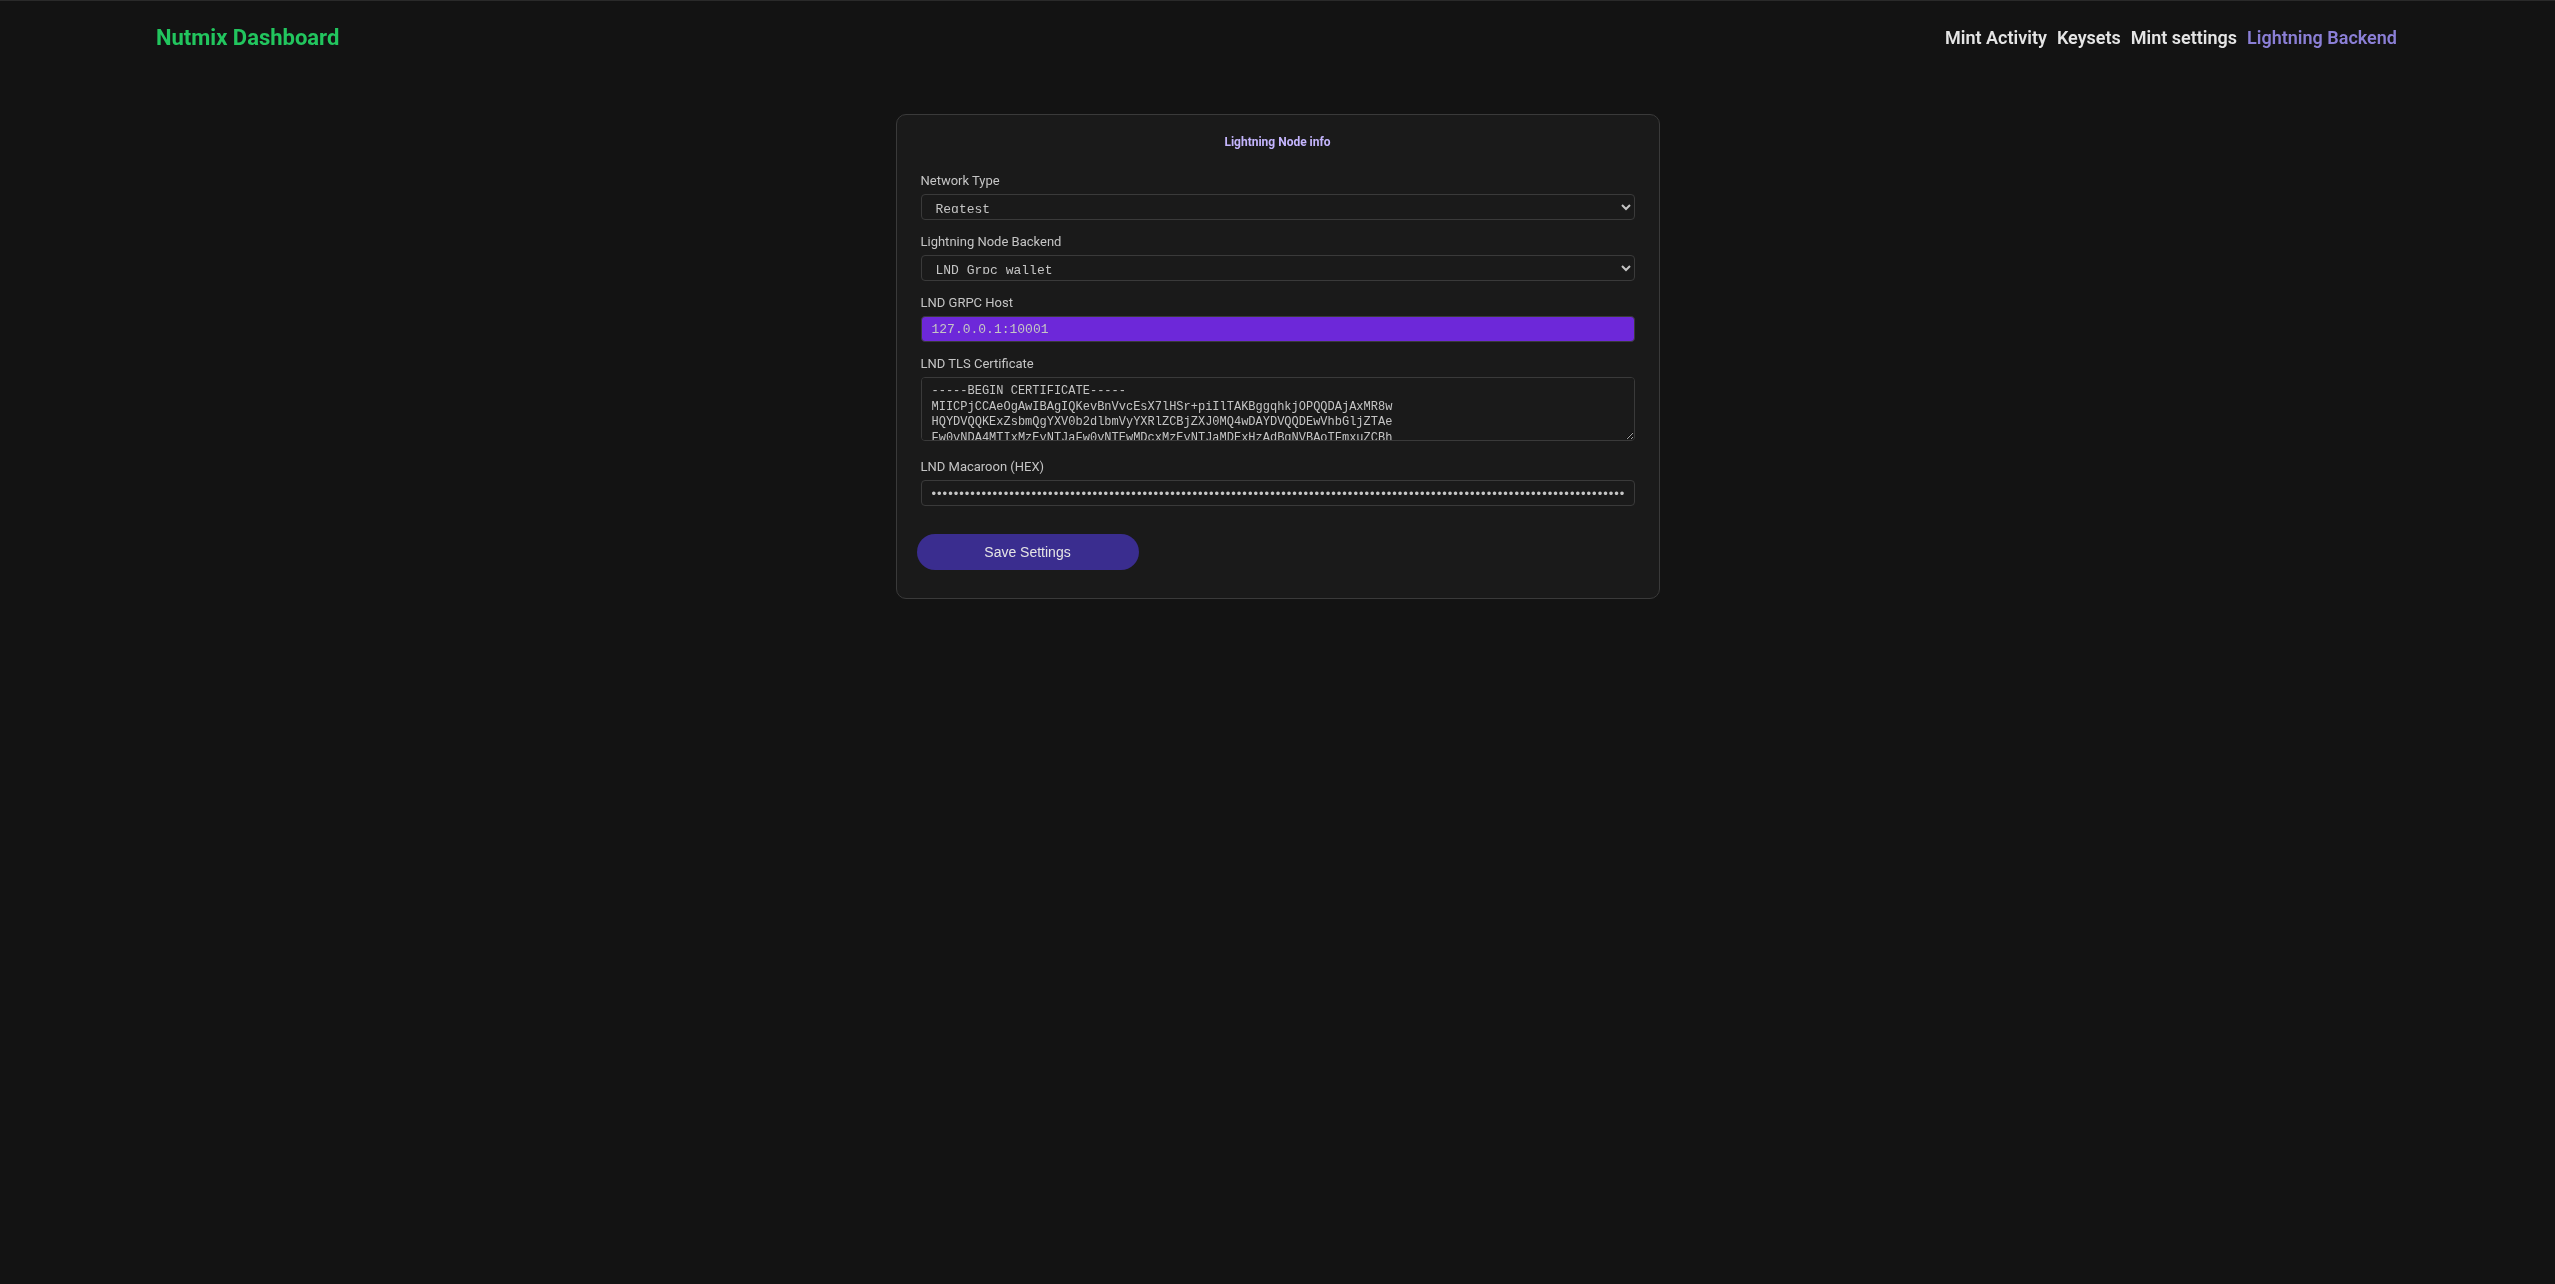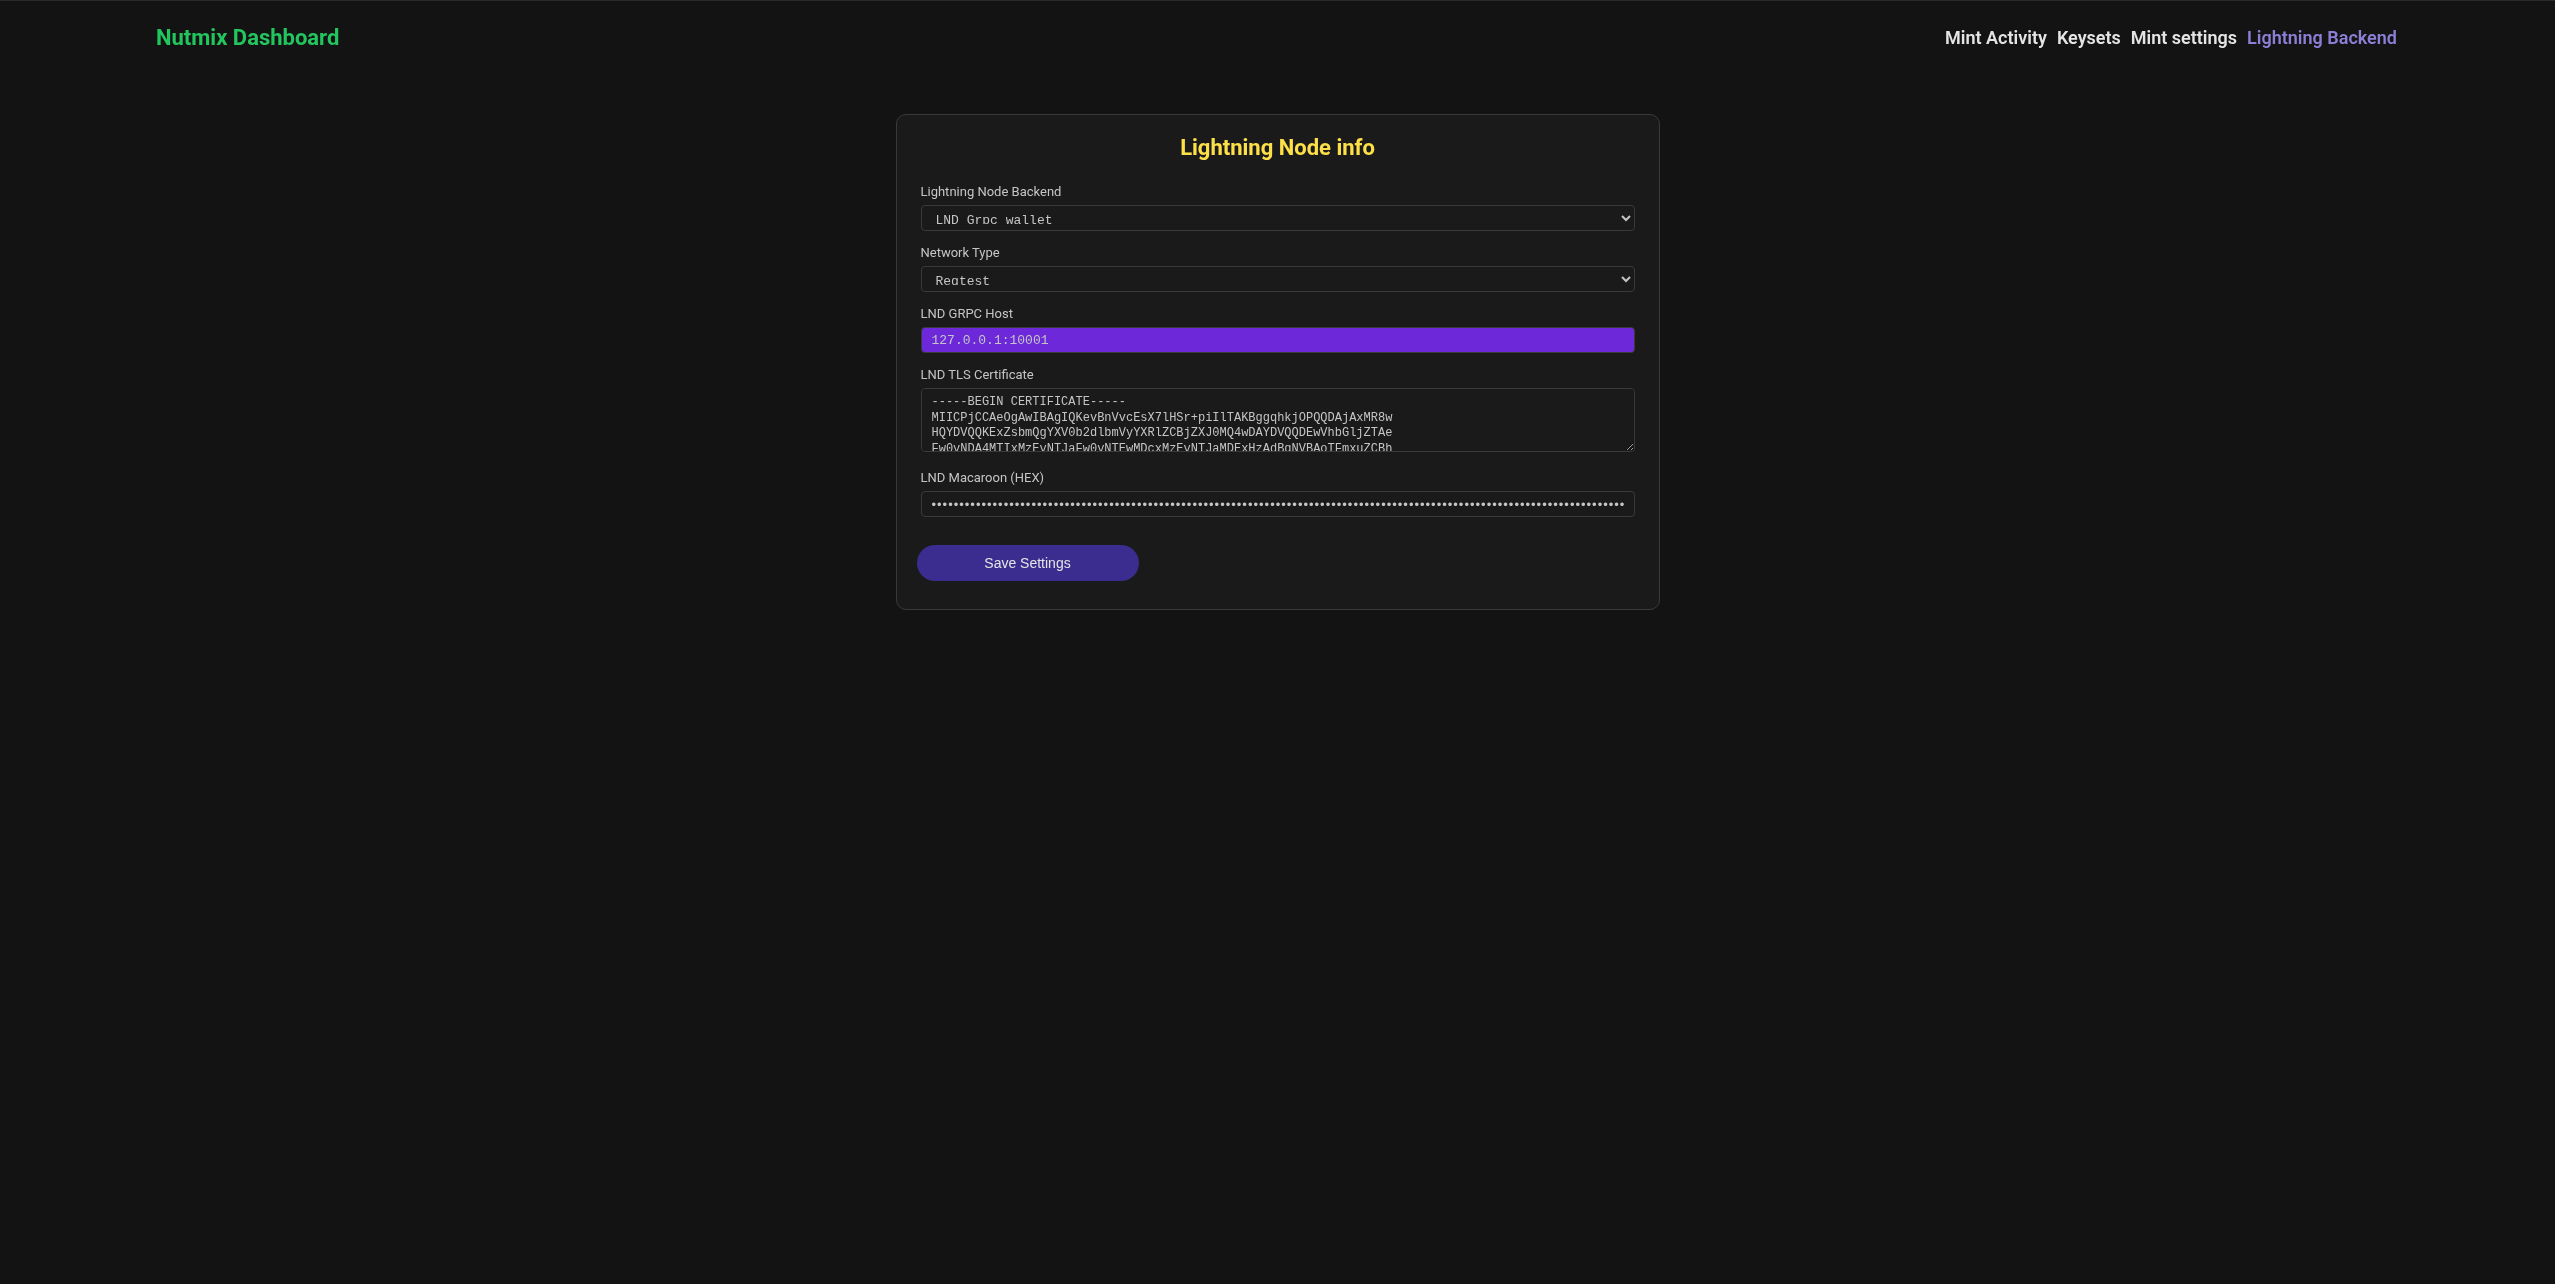--- a/index.html
+++ b/index.html
@@ -54,24 +54,24 @@
     
     .card {
       width: 764px;
       background-color: #1a1a1a;
       border: 1px solid #3a3a3a;
       border-radius: 10px;
       padding: 20px 24px 28px 24px;
     }
     
     .card-title {
-      font-size: 22px;
+      font-size: 12px;
       font-weight: 700;
       text-align: center;
-      color: #fde047;
+      color: #c4b5fd;
       margin-bottom: 24px;
     }
     
     .form-group {
       margin-bottom: 14px;
     }
     
     .form-label {
       display: block;
       font-size: 13px;
@@ -169,30 +169,30 @@
     <span class="nav-link">Mint settings</span>
     <span class="nav-link active">Lightning Backend</span>
   </div>
 </div>
 
 <div class="content">
   <div class="card">
     <h2 class="card-title">Lightning Node info</h2>
     
     <div class="form-group">
+      <label class="form-label">Network Type</label>
+      <select class="form-select">
+        <option>Regtest</option>
+      </select>
+    </div>
+    
+    <div class="form-group">
       <label class="form-label">Lightning Node Backend</label>
       <select class="form-select">
         <option>LND Grpc wallet</option>
-      </select>
-    </div>
-    
-    <div class="form-group">
-      <label class="form-label">Network Type</label>
-      <select class="form-select">
-        <option>Regtest</option>
       </select>
     </div>
     
     <div class="form-group">
       <label class="form-label">LND GRPC Host</label>
       <input type="text" class="form-input" value="127.0.0.1:10001" style="">
     </div>
     
     <div class="form-group">
       <label class="form-label">LND TLS Certificate</label>

